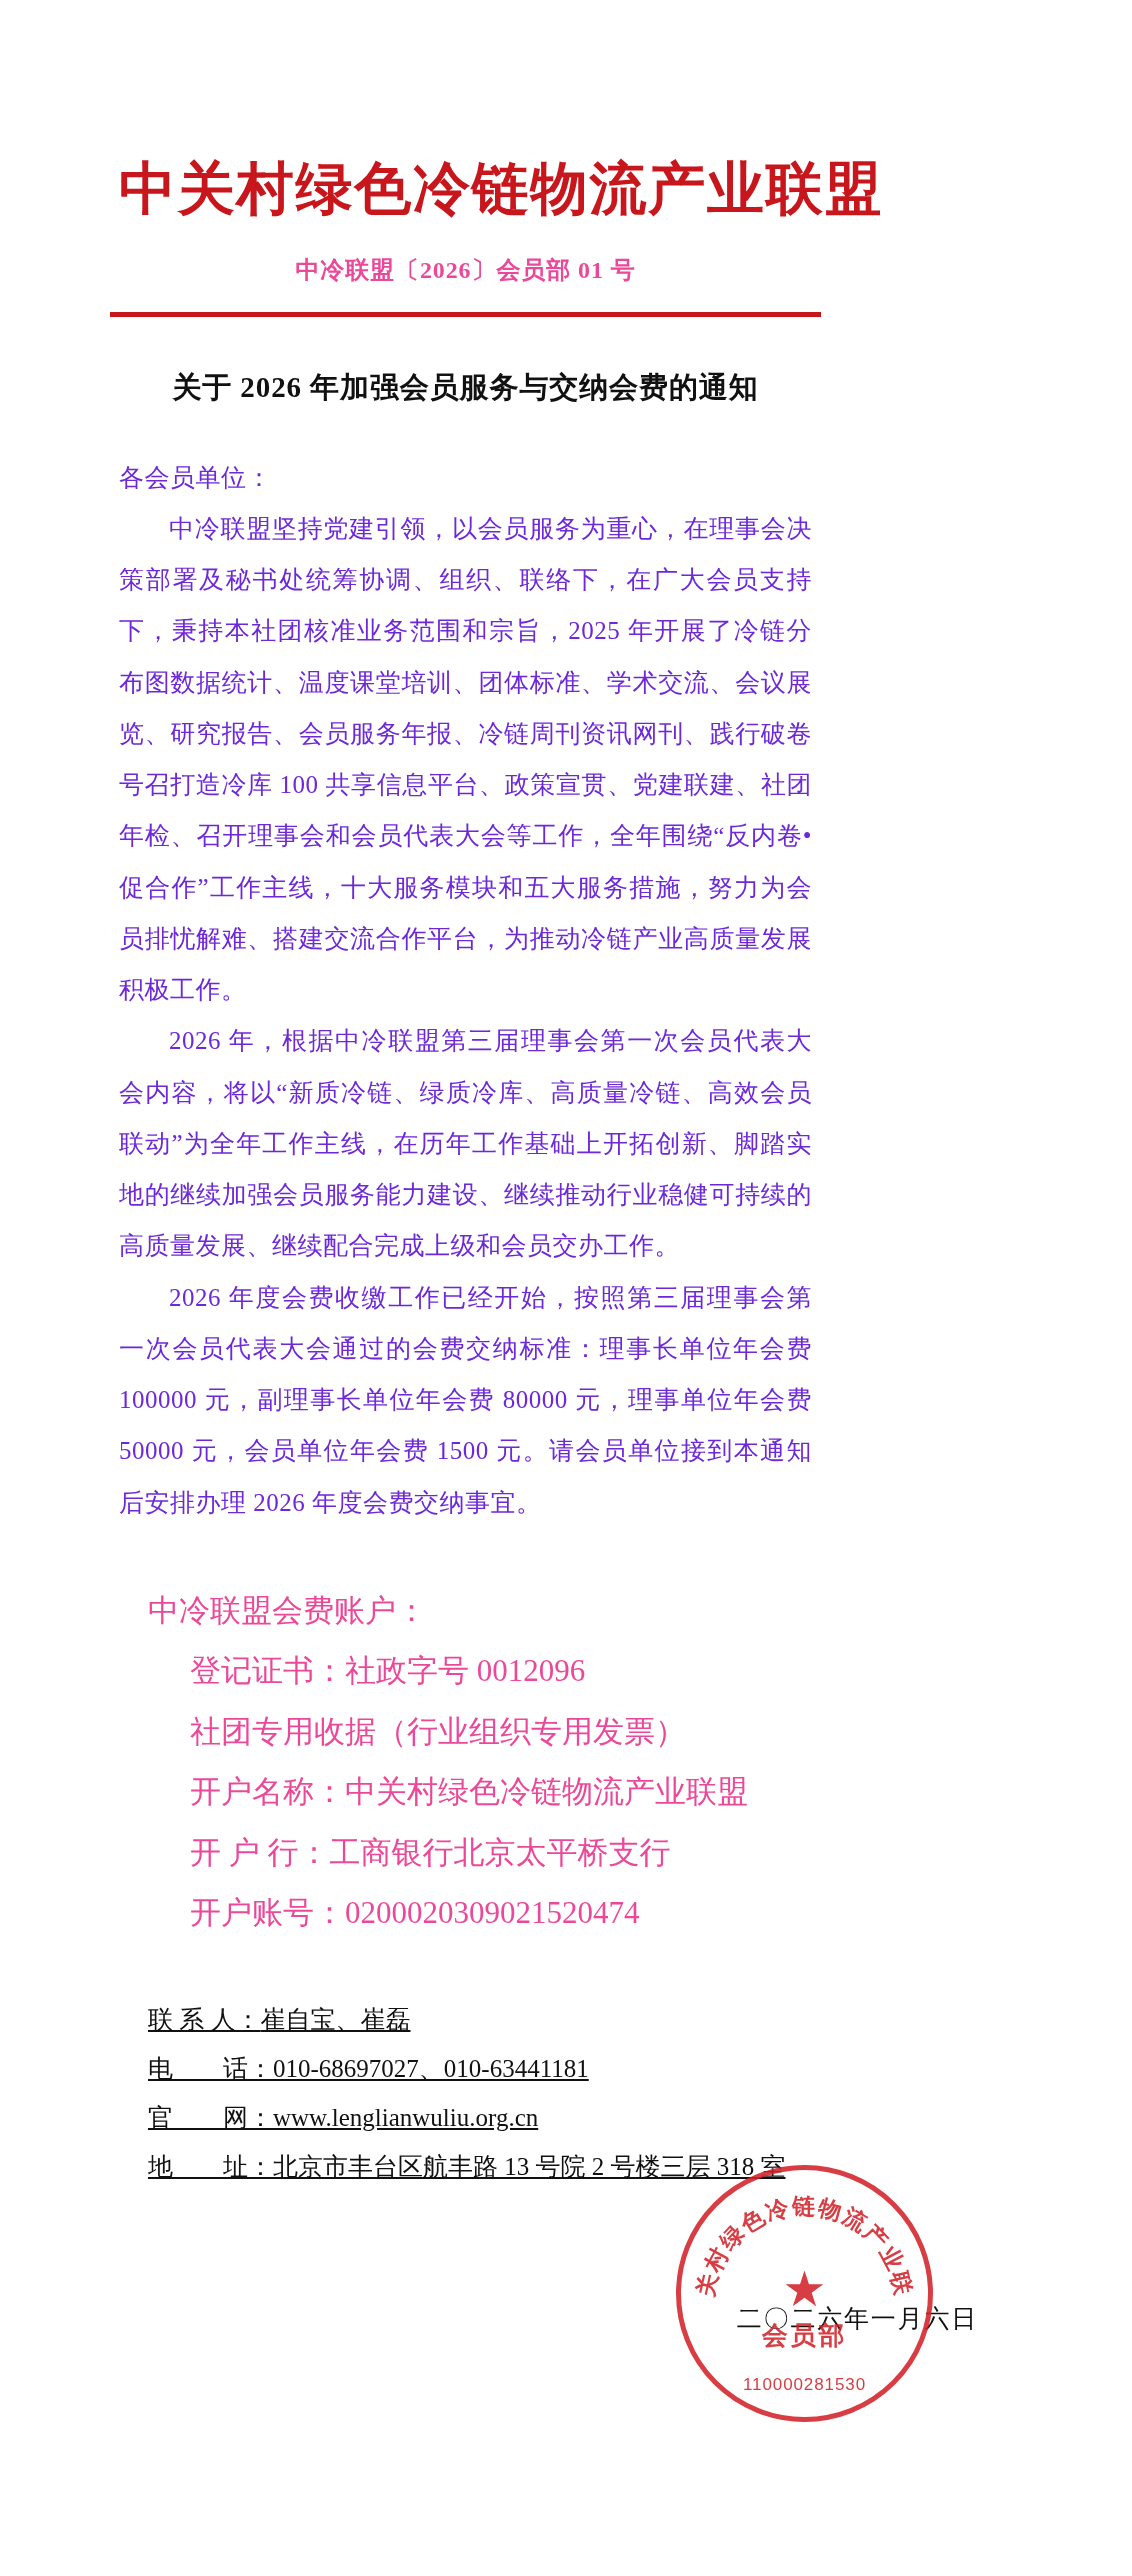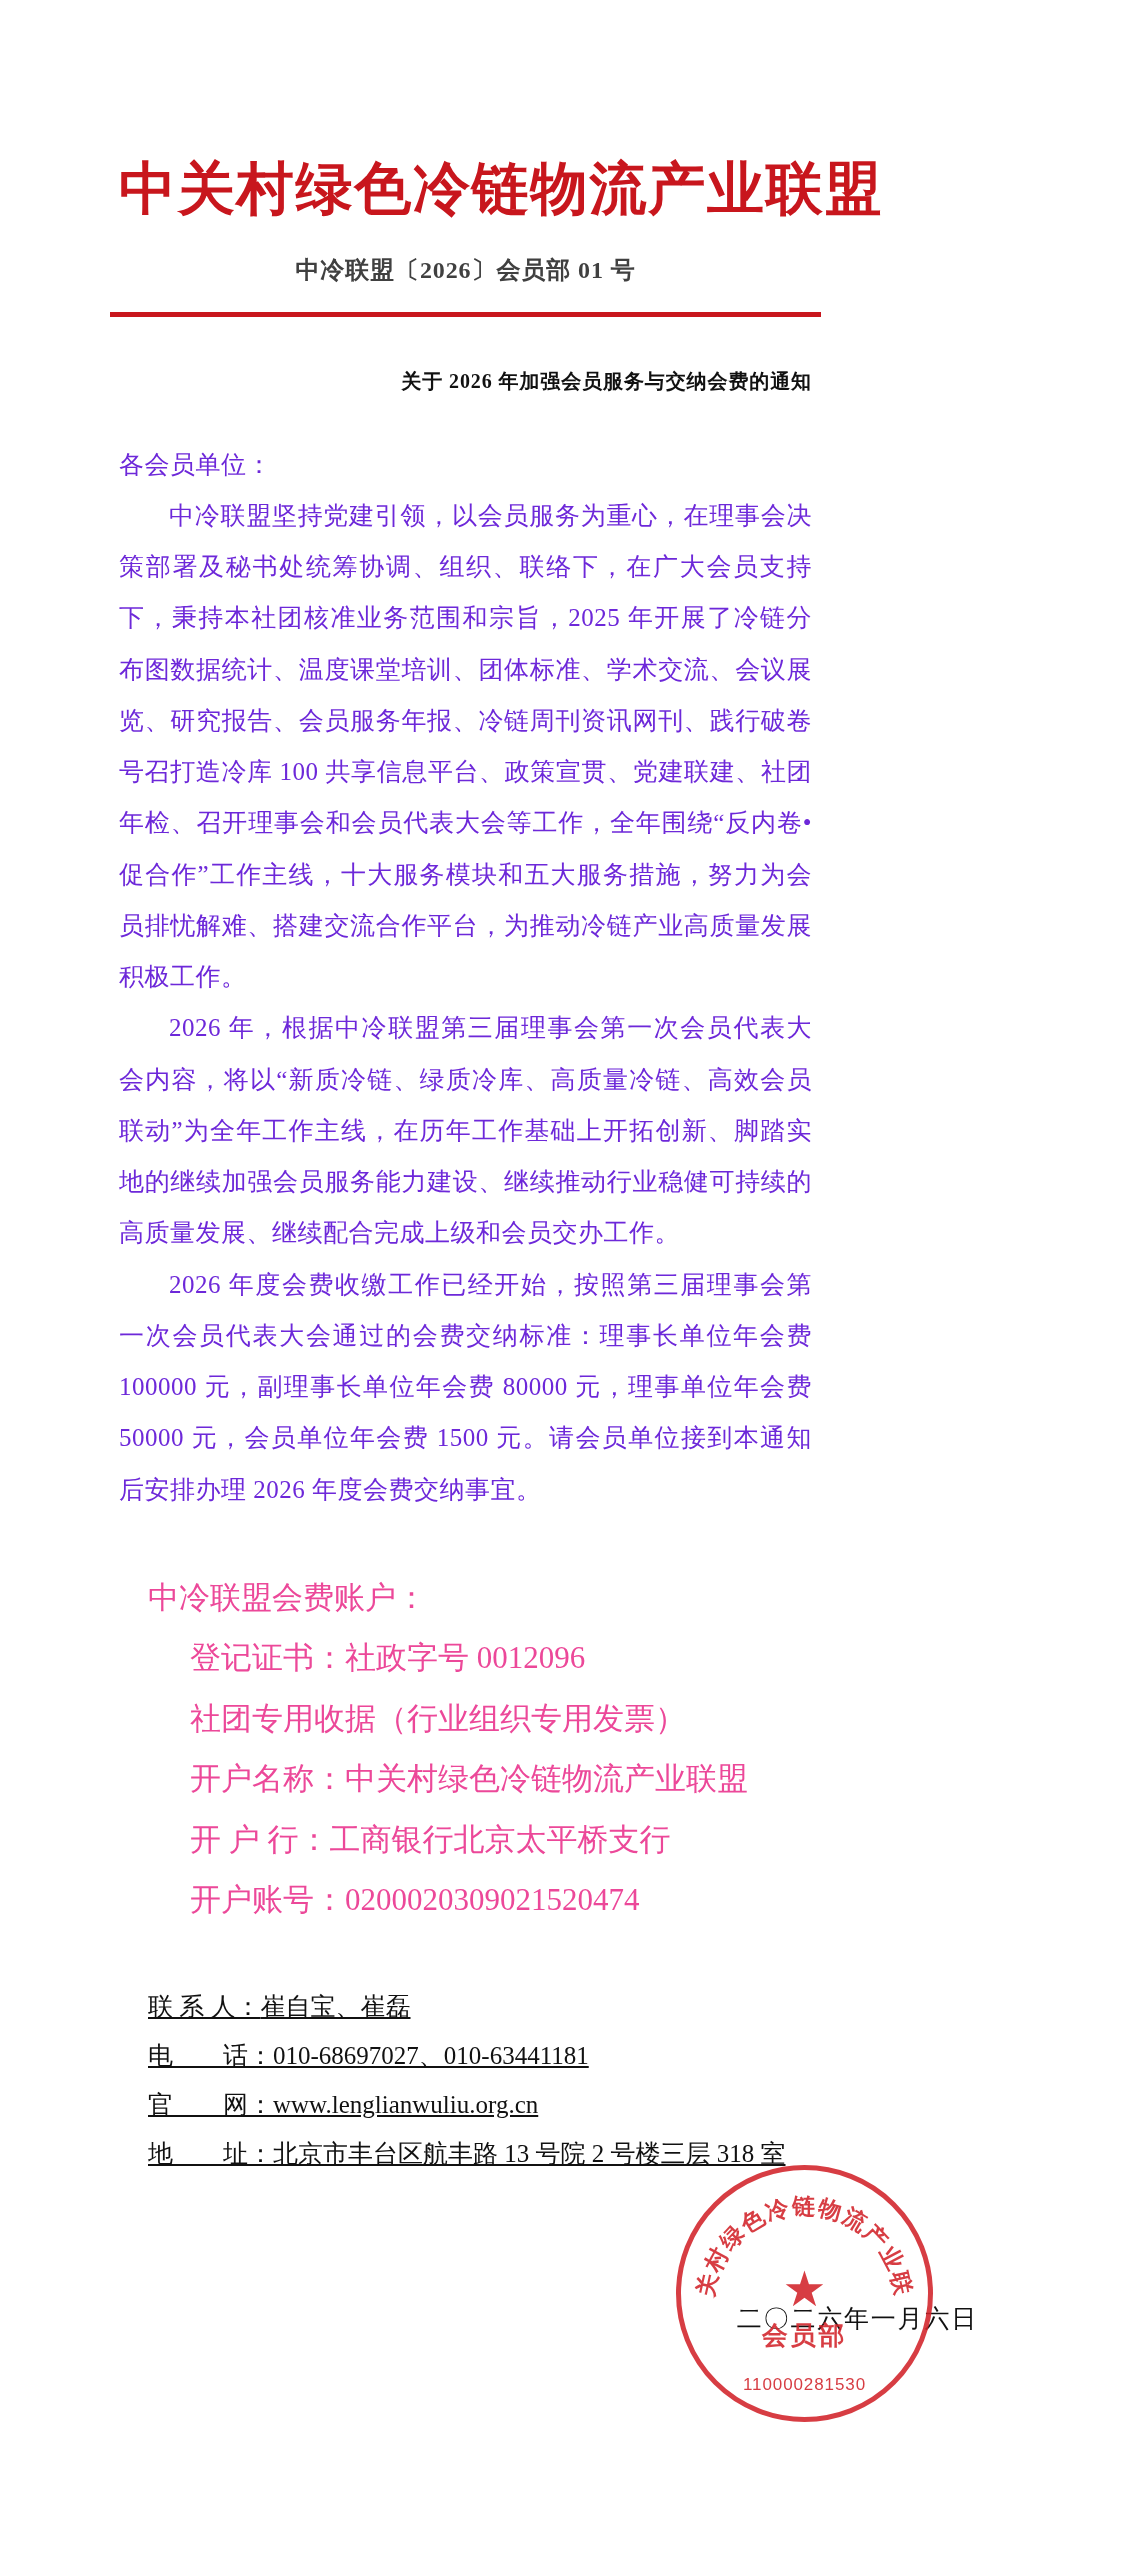--- a/index.html
+++ b/index.html
@@ -30,38 +30,38 @@
     font-family: "Liberation Serif", "DejaVu Serif", serif;
     font-weight: bold;
     font-size: 57px;
     letter-spacing: 1.8px;
     padding-top: 155px;
     line-height: 1.2;
     white-space: nowrap;
   }
   .doc-number {
     text-align: center;
-    color: #404040;
+    color: #ec4899;
     font-weight: bold;
     font-size: 24px;
     letter-spacing: 0.9px;
     margin-top: 31px;
   }
   .red-rule {
     height: 4.6px;
     background: #c8161d;
     margin-top: 25.6px;
     margin-left: -9px;
     margin-right: -9px;
   }
 
   
   .doc-title {
-    text-align: right;
-    font-size: 20px;
+    text-align: center;
+    font-size: 29px;
     font-weight: bold;
     margin-top: 51px;
     letter-spacing: 0.9px;
     color: #111;
   }
 
   
   .body-text {
     margin-top: 44px;
     font-size: 25px;

